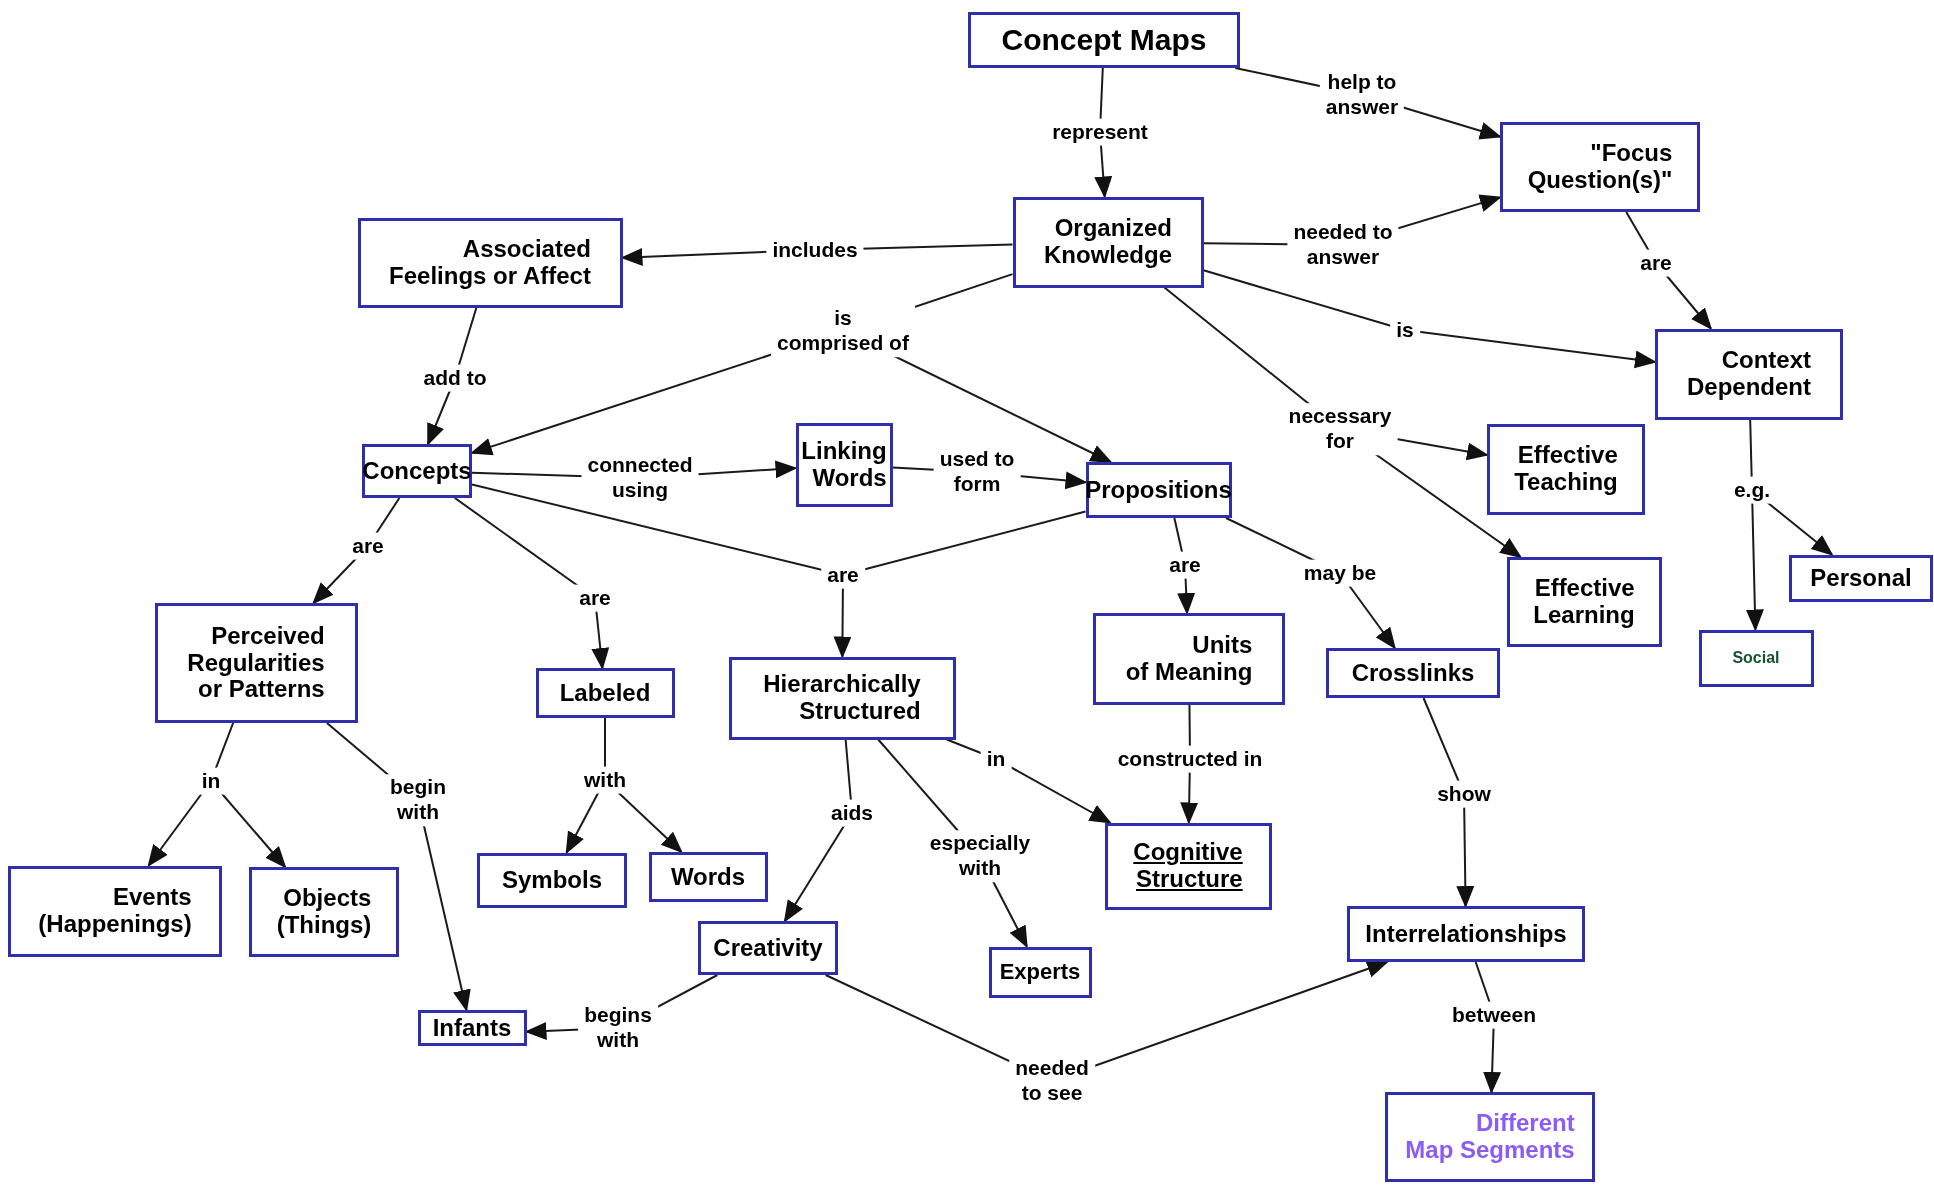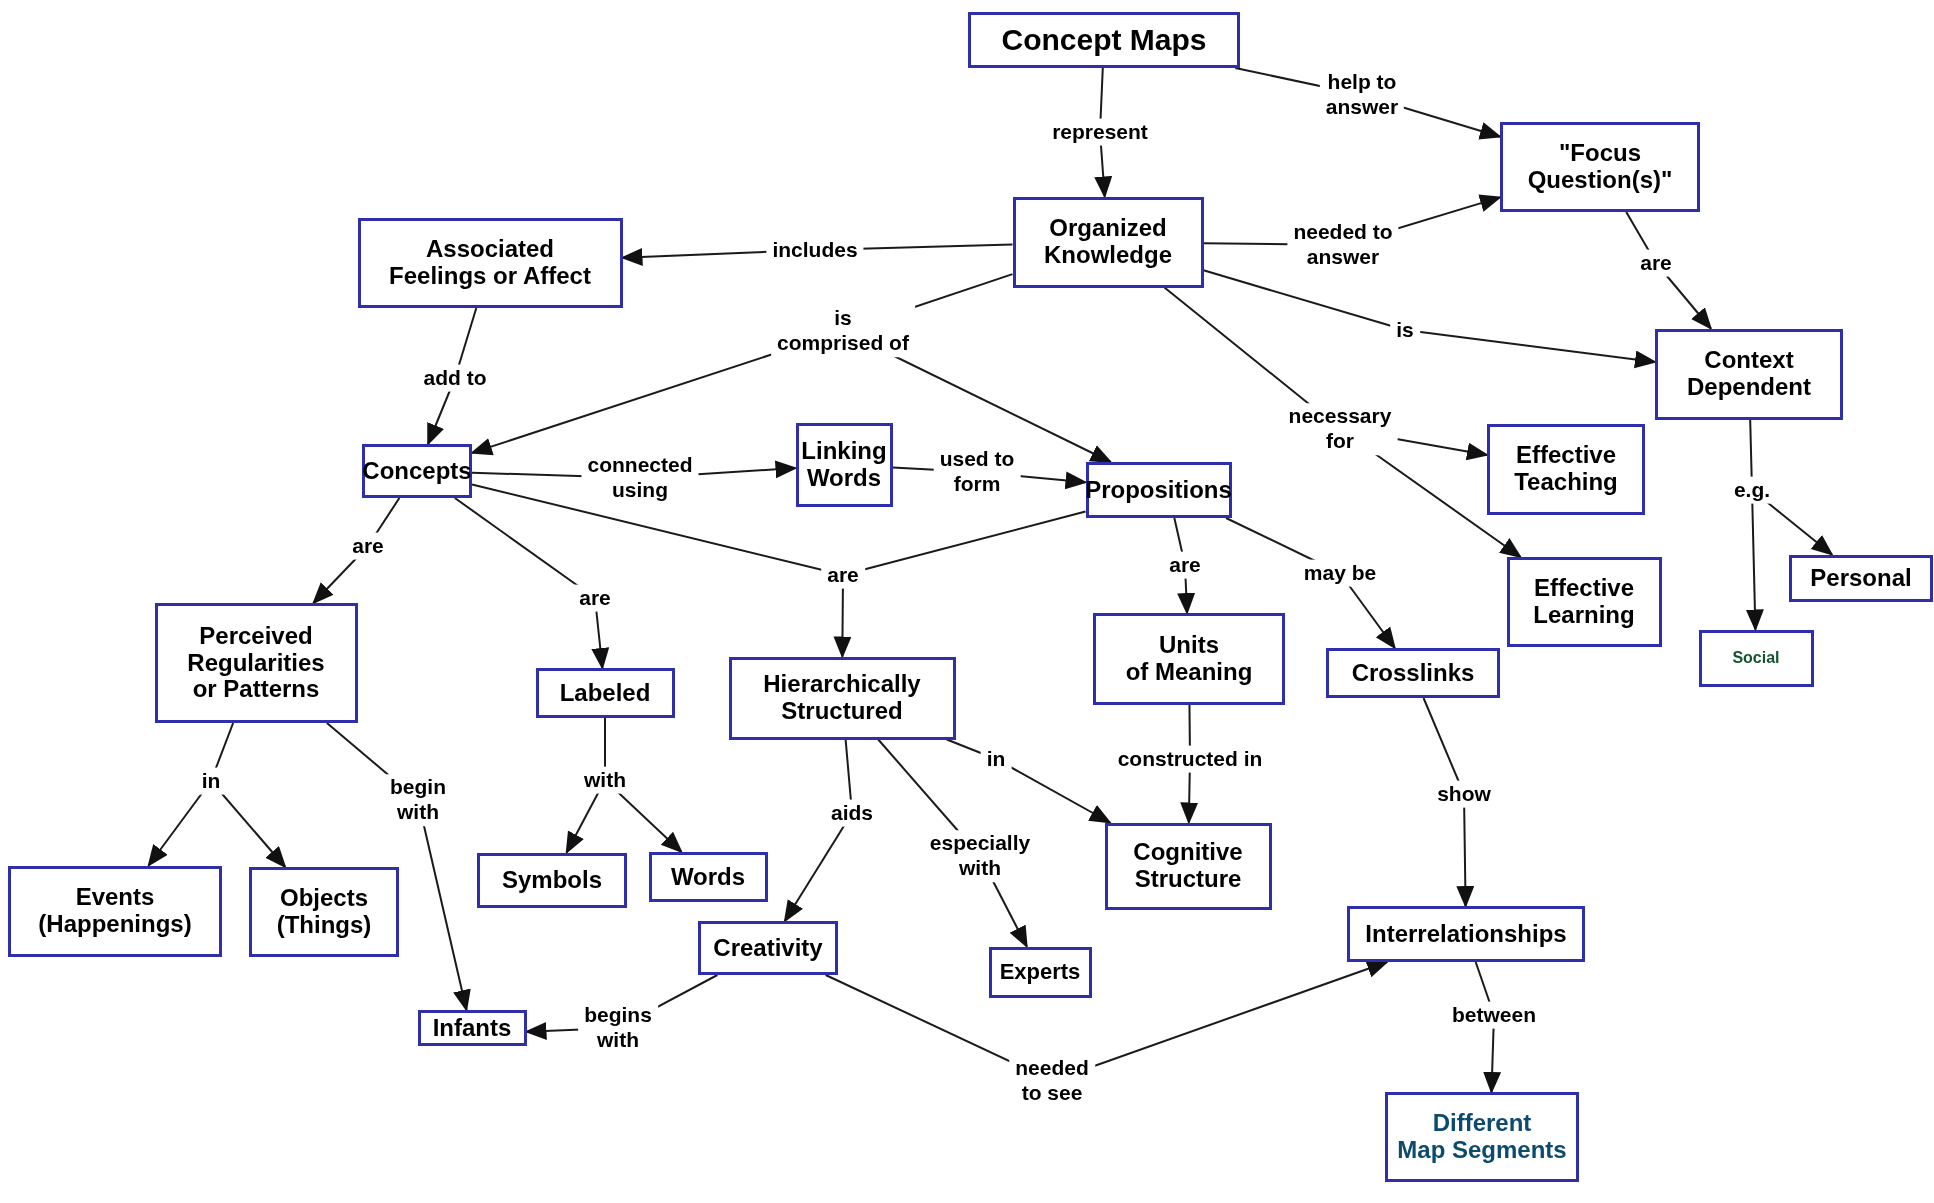--- a/index.html
+++ b/index.html
@@ -15,21 +15,21 @@
     position: absolute; left: 0; top: 0;
     width: 1934px; height: 1203px;
   }
   .node {
     position: absolute;
     box-sizing: border-box;
     background: #ffffff;
     display: flex;
     align-items: center;
     justify-content: center;
-    text-align: center;
+    text-align: right;
     font-weight: bold;
     color: #000000;
     line-height: 1.12;
     z-index: 3;
   }
   .edge-label {
     position: absolute;
     transform: translate(-50%, -50%);
     background: #ffffff;
     padding: 1px 6px;
@@ -156,20 +156,20 @@
     <div class="node" style="left: 1326px; top: 648px; width: 174px; height: 50px; border: 3px solid rgb(47, 47, 174); background: rgb(255, 255, 255); color: rgb(0, 0, 0); font-size: 24px;">Crosslinks</div>
     <div class="node" style="left: 154.5px; top: 603px; width: 203px; height: 120px; border: 3px solid rgb(47, 47, 174); background: rgb(255, 255, 255); color: rgb(0, 0, 0); font-size: 24px;">Perceived<br>Regularities<br>or Patterns</div>
     <div class="node" style="left: 535.5px; top: 668px; width: 139px; height: 50px; border: 3px solid rgb(47, 47, 174); background: rgb(255, 255, 255); color: rgb(0, 0, 0); font-size: 24px;">Labeled</div>
     <div class="node" style="left: 728.5px; top: 656.5px; width: 227px; height: 83px; border: 3px solid rgb(47, 47, 174); background: rgb(255, 255, 255); color: rgb(0, 0, 0); font-size: 24px;">Hierarchically<br>Structured</div>
     <div class="node" style="left: 1093px; top: 613px; width: 192px; height: 92px; border: 3px solid rgb(47, 47, 174); background: rgb(255, 255, 255); color: rgb(0, 0, 0); font-size: 24px;">Units<br>of Meaning</div>
     <div class="node" style="left: 8px; top: 865.5px; width: 214px; height: 91px; border: 3px solid rgb(47, 47, 174); background: rgb(255, 255, 255); color: rgb(0, 0, 0); font-size: 24px;">Events<br>(Happenings)</div>
     <div class="node" style="left: 249px; top: 867px; width: 150px; height: 90px; border: 3px solid rgb(47, 47, 174); background: rgb(255, 255, 255); color: rgb(0, 0, 0); font-size: 24px;">Objects<br>(Things)</div>
     <div class="node" style="left: 477px; top: 852.5px; width: 150px; height: 55px; border: 3px solid rgb(47, 47, 174); background: rgb(255, 255, 255); color: rgb(0, 0, 0); font-size: 24px;">Symbols</div>
     <div class="node" style="left: 648.5px; top: 852px; width: 119px; height: 50px; border: 3px solid rgb(47, 47, 174); background: rgb(255, 255, 255); color: rgb(0, 0, 0); font-size: 24px;">Words</div>
     <div class="node" style="left: 698px; top: 921px; width: 140px; height: 54px; border: 3px solid rgb(47, 47, 174); background: rgb(255, 255, 255); color: rgb(0, 0, 0); font-size: 24px;">Creativity</div>
-    <div class="node" style="left: 1104.5px; top: 822.5px; width: 167px; height: 87px; border: 3px solid rgb(47, 47, 174); background: rgb(255, 255, 255); color: rgb(0, 0, 0); font-size: 24px;">Cognitive<br>Structure</div>
+    <div class="node" style="left: 1104.5px; top: 822.5px; width: 167px; height: 87px; border: 3px solid rgb(47, 47, 174); background: rgb(255, 255, 255); color: rgb(0, 0, 0); font-size: 24px; text-decoration: underline;">Cognitive<br>Structure</div>
     <div class="node" style="left: 988.5px; top: 946.5px; width: 103px; height: 51px; border: 3px solid rgb(47, 47, 174); background: rgb(255, 255, 255); color: rgb(0, 0, 0); font-size: 22px;">Experts</div>
     <div class="node" style="left: 417.5px; top: 1010px; width: 109px; height: 36px; border: 3px solid rgb(47, 47, 174); background: rgb(255, 255, 255); color: rgb(0, 0, 0); font-size: 24px;">Infants</div>
     <div class="node" style="left: 1347px; top: 906px; width: 238px; height: 56px; border: 3px solid rgb(47, 47, 174); background: rgb(255, 255, 255); color: rgb(0, 0, 0); font-size: 24px;">Interrelationships</div>
-    <div class="node" style="left: 1385px; top: 1092px; width: 194px; height: 90px; border: 3px solid rgb(47, 47, 174); background: rgb(255, 255, 255); color: #0c4a6e; font-size: 24px;">Different<br>Map Segments</div>
+    <div class="node" style="left: 1385px; top: 1092px; width: 210px; height: 90px; border: 3px solid rgb(47, 47, 174); background: rgb(255, 255, 255); color: #8b5cf6; font-size: 24px;">Different<br>Map Segments</div>
     <div class="node" style="left: 1789px; top: 554.5px; width: 144px; height: 47px; border: 3px solid rgb(47, 47, 174); background: rgb(255, 255, 255); color: rgb(0, 0, 0); font-size: 24px;">Personal</div>
     <div class="node" style="left: 1698.5px; top: 629.5px; width: 115px; height: 57px; border: 3px solid rgb(47, 47, 174); background: rgb(255, 255, 255); color: #14532d; font-size: 16px;">Social</div>
   </div>
 
 </body></html>

